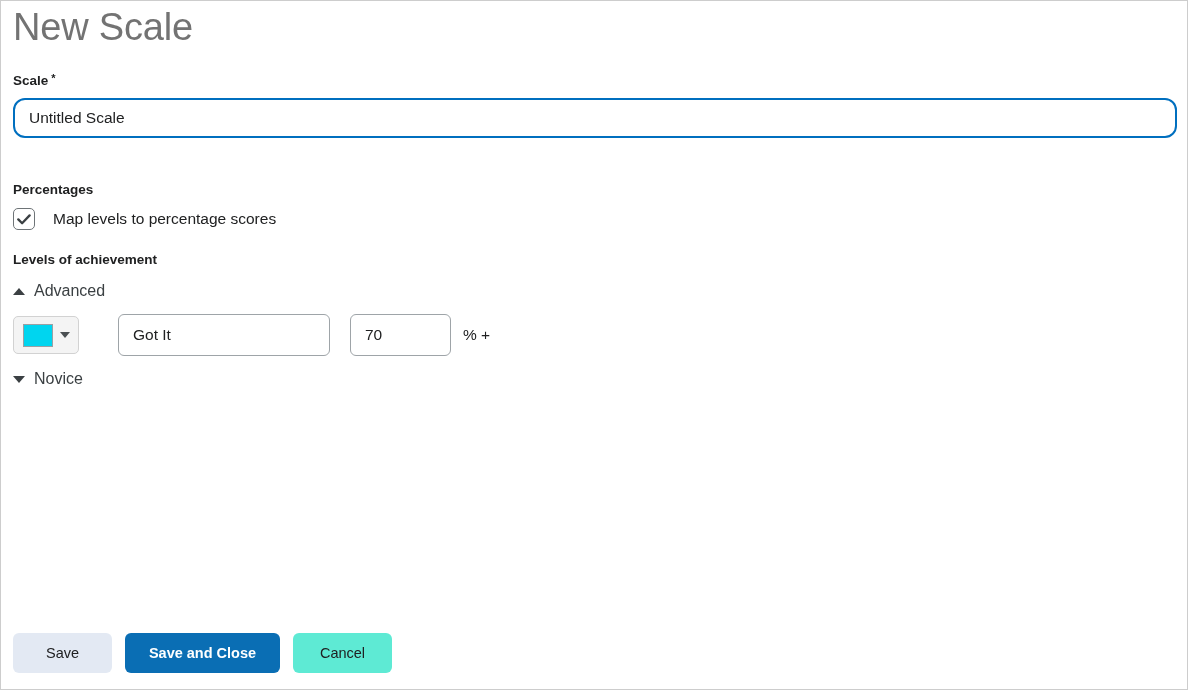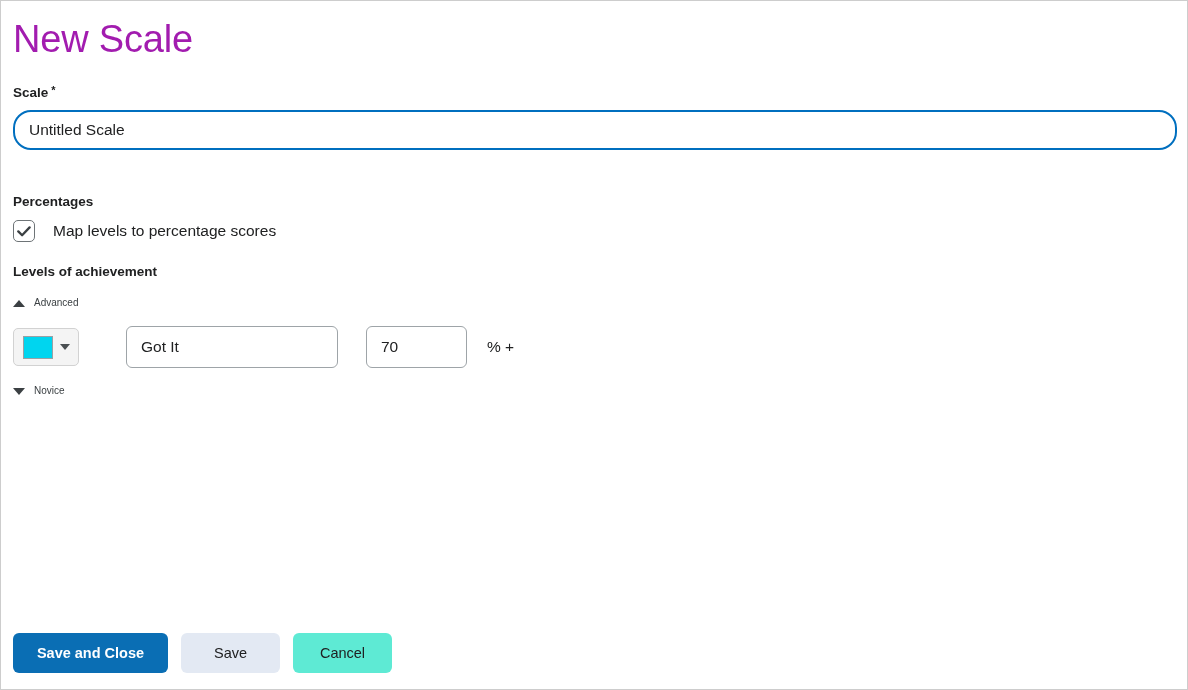--- a/index.html
+++ b/index.html
@@ -24,23 +24,23 @@
     border: 1px solid #cdcdcd;
     padding: 0 12px;
   }
 
   
   .page-title {
     font-size: 38px;
     font-weight: 400;
     line-height: 48px;
     letter-spacing: -0.2px;
-    color: #a21caf;
+    color: #737373;
     margin: 0;
-    padding-top: 14px;
+    padding-top: 2px;
     white-space: nowrap;
   }
 
   
   .field-label {
     font-size: 13.5px;
     font-weight: 700;
     color: #202122;
     line-height: 16px;
     white-space: nowrap;
@@ -60,21 +60,21 @@
     font-size: 15.5px;
     color: #202122;
     background: #ffffff;
     border: 1px solid #9ea4a8;
     border-radius: 6px;
     padding: 0 14px;
     outline: none;
   }
   .text-input.focused {
     border: 2px solid #f9a8d4;
-    border-radius: 18px;
+    border-radius: 12px;
   }
 
   #name-input {
     width: 1164px;
     height: 40px;
     margin-top: 9px;
   }
   #levels-input {
     width: 76px;
     height: 40px;
@@ -117,32 +117,31 @@
   }
   .tri {
     width: 0; height: 0;
     border-left: 6px solid transparent;
     border-right: 6px solid transparent;
     flex: none;
   }
   .tri-up   { border-bottom: 7px solid #3b4043; }
   .tri-down { border-top: 7px solid #3b4043; }
   .disclosure-label {
-    font-size: 10px;
+    font-size: 16px;
     color: #3b4043;
     line-height: 18px;
   }
 
   
   .level-row {
     display: flex;
     align-items: center;
     margin-top: 14px;
     height: 42px;
-    gap: 8px;
   }
 
   .swatch-button {
     box-sizing: border-box;
     width: 66px;
     height: 38px;
     background: #f4f4f4;
     border: 1px solid #d2d2d2;
     border-radius: 5px;
     display: flex;
@@ -279,18 +278,18 @@
     </div>
 
 
     <div class="disclosure">
       <span class="tri tri-down"></span>
       <span class="disclosure-label">Novice</span>
     </div>
   </div>
 
   <div class="footer">
+    <button class="btn btn-secondary" style="background: rgb(227, 233, 243);">Save</button>
     <button class="btn btn-primary" style="background: rgb(10, 110, 180);">Save and Close</button>
-    <button class="btn btn-secondary" style="background: rgb(227, 233, 243);">Save</button>
     <button class="btn btn-secondary" style="background: #5eead4;">Cancel</button>
   </div>
 
 </div>
 
 </body></html>

